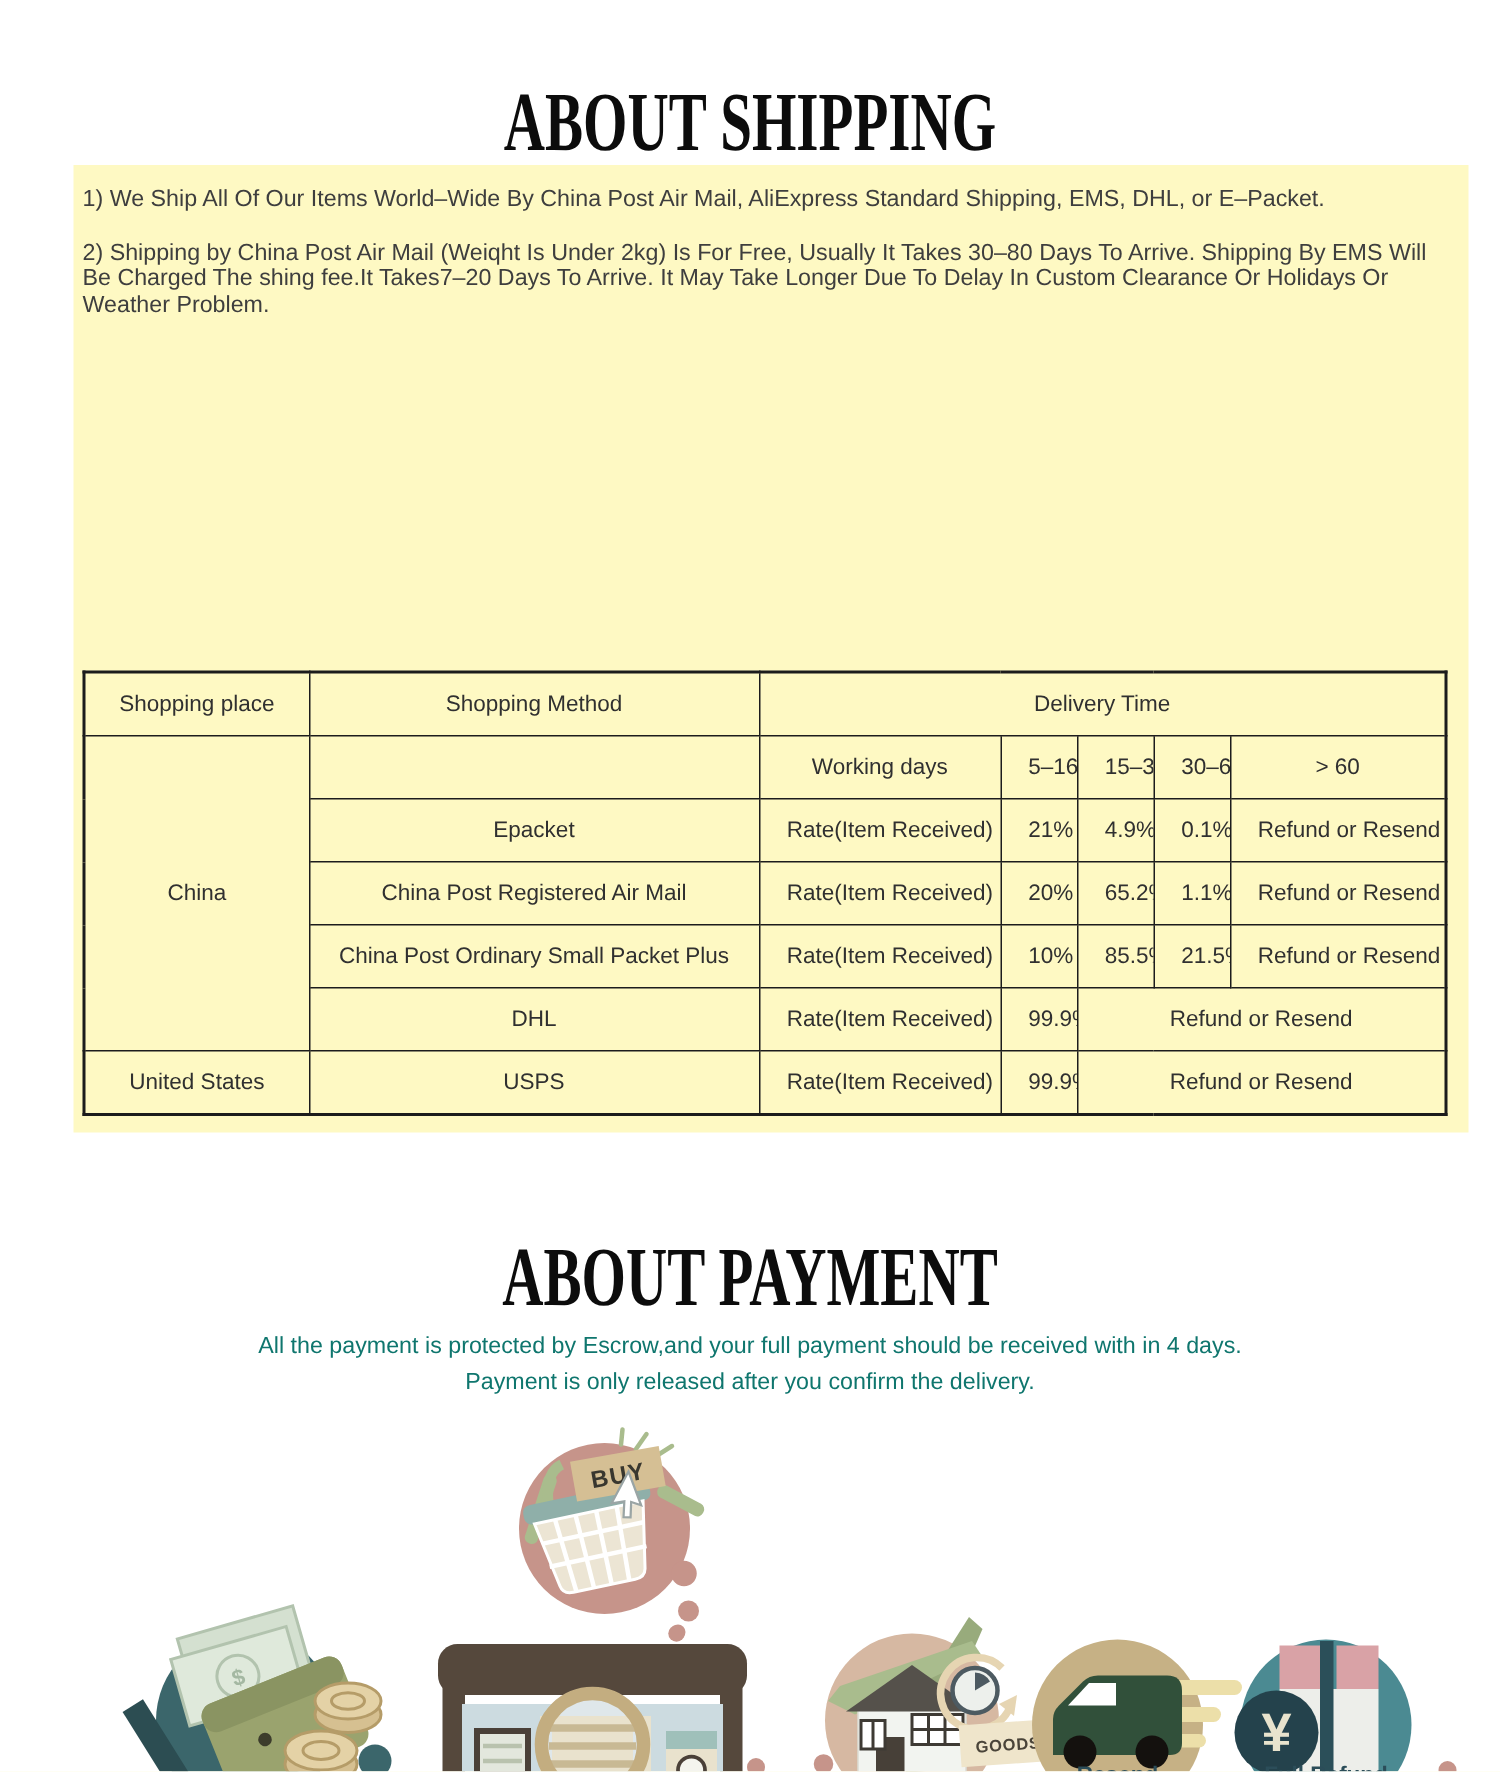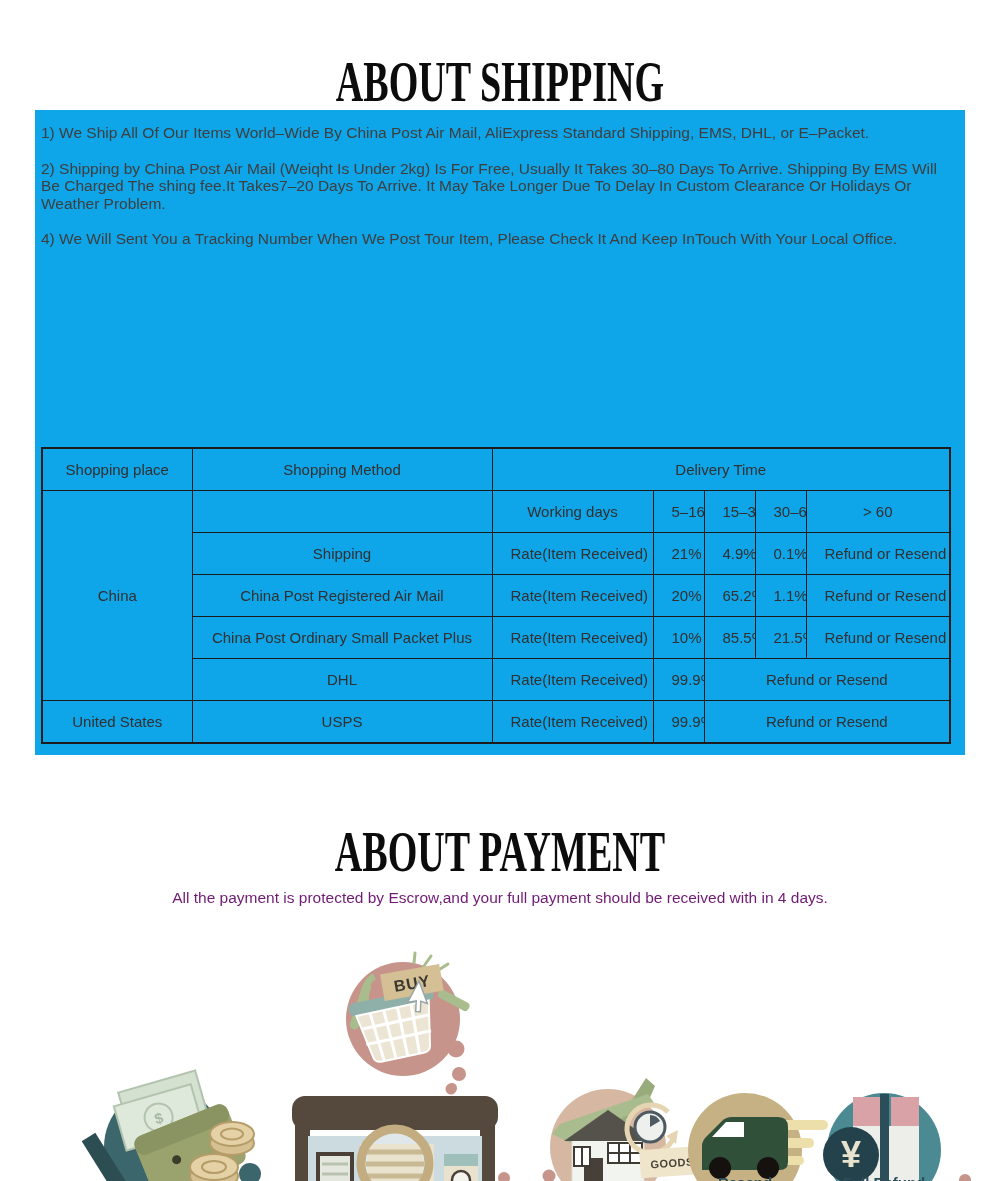--- a/index.html
+++ b/index.html
@@ -3,46 +3,45 @@
 <meta charset="utf-8">
 <style>
   html,body{margin:0;padding:0;background:#ffffff;}
   .page{position:relative;width:1000px;height:1181px;overflow:hidden;background:#ffffff;
         font-family:"Liberation Sans",sans-serif;}
   .big-title{position:absolute;left:0;width:1000px;text-align:center;
         font-family:"Liberation Serif",serif;font-weight:700;font-size:56px;color:#0c0c0c;
         transform:scaleX(0.68);transform-origin:50% 50%;white-space:nowrap;letter-spacing:0;}
   #shipping-title{top:50px;}
   #payment-title{top:820px;}
-  .panel{position:absolute;left:35px;top:110px;width:930px;height:645px;background:#0ea5e9;}
+  .panel{position:absolute;left:49px;top:110px;width:930px;height:645px;background:#fef9c3;}
   .notes{position:absolute;left:6px;top:14px;width:919px;color:#3e3e3e;
         font-size:15.5px;line-height:17.6px;}
   .notes p{margin:0 0 18px 0;}
   .tablewrap{position:absolute;left:6px;top:337px;}
   table.delivery{border-collapse:collapse;table-layout:fixed;width:908px;
         border:2px solid #1c1c1c;background:transparent;}
   table.delivery td{border:1px solid #1c1c1c;height:41px;text-align:center;vertical-align:middle;
         font-size:15px;color:#303030;padding:0 18px;overflow:hidden;white-space:nowrap;}
-  .pay-sub{position:absolute;left:0;top:886px;width:1000px;text-align:center;color:#701a75;
+  .pay-sub{position:absolute;left:0;top:886px;width:1000px;text-align:center;color:#0f766e;
         font-size:15.5px;line-height:24px;}
   .illus{position:absolute;left:0;top:936px;width:1000px;height:245px;}
   svg text{font-family:"Liberation Sans",sans-serif;}
 </style>
 </head>
 <body>
 
 <div class="page">
 
   <div class="big-title" id="shipping-title">ABOUT SHIPPING</div>
 
   <div class="panel">
     <div class="notes">
       <p>1) We Ship All Of Our Items World–Wide By China Post Air Mail, AliExpress Standard Shipping, EMS, DHL, or E–Packet.</p>
       <p>2) Shipping by China Post Air Mail (Weiqht Is Under 2kg) Is For Free, Usually It Takes 30–80 Days To Arrive. Shipping By EMS Will Be Charged The shing fee.It Takes7–20 Days To Arrive. It May Take Longer Due To Delay In Custom Clearance Or Holidays Or Weather Problem.</p>
-      <p>4) We Will Sent You a Tracking Number When We Post Tour Item, Please Check It And Keep InTouch With Your Local Office.</p>
     </div>
 
     <div class="tablewrap">
       <table class="delivery">
         <colgroup>
           <col style="width:150px">
             <col style="width:300px">
             <col style="width:161px">
           <col style="width:51px">
             <col style="width:51px">
@@ -58,21 +57,21 @@
         <tr>
           <td rowspan="5">China</td>
           <td></td>
           <td>Working days</td>
           <td>5–16</td>
           <td>15–30</td>
           <td>30–60</td>
           <td>&gt; 60</td>
         </tr>
         <tr>
-          <td>Shipping</td>
+          <td>Epacket</td>
           <td>Rate(Item Received)</td>
           <td>21%</td>
           <td>4.9%</td>
           <td>0.1%</td>
           <td>Refund or Resend</td>
         </tr>
         <tr>
           <td>China Post Registered Air Mail</td>
           <td>Rate(Item Received)</td>
           <td>20%</td>
@@ -103,20 +102,21 @@
         </tr>
       </tbody>
         </table>
     </div>
   </div>
 
   <div class="big-title" id="payment-title">ABOUT PAYMENT</div>
 
   <div class="pay-sub">
     <div>All the payment is protected by Escrow,and your full payment should be received with in 4 days.</div>
+    <div>Payment is only released after you confirm the delivery.</div>
   </div>
 
   <svg class="illus" viewBox="0 936 1000 245" xmlns="http://www.w3.org/2000/svg">
     <defs>
       <clipPath id="magclip">
           <circle cx="395" cy="1163" r="30"></circle>
         </clipPath>
     </defs>
 
     <g>

